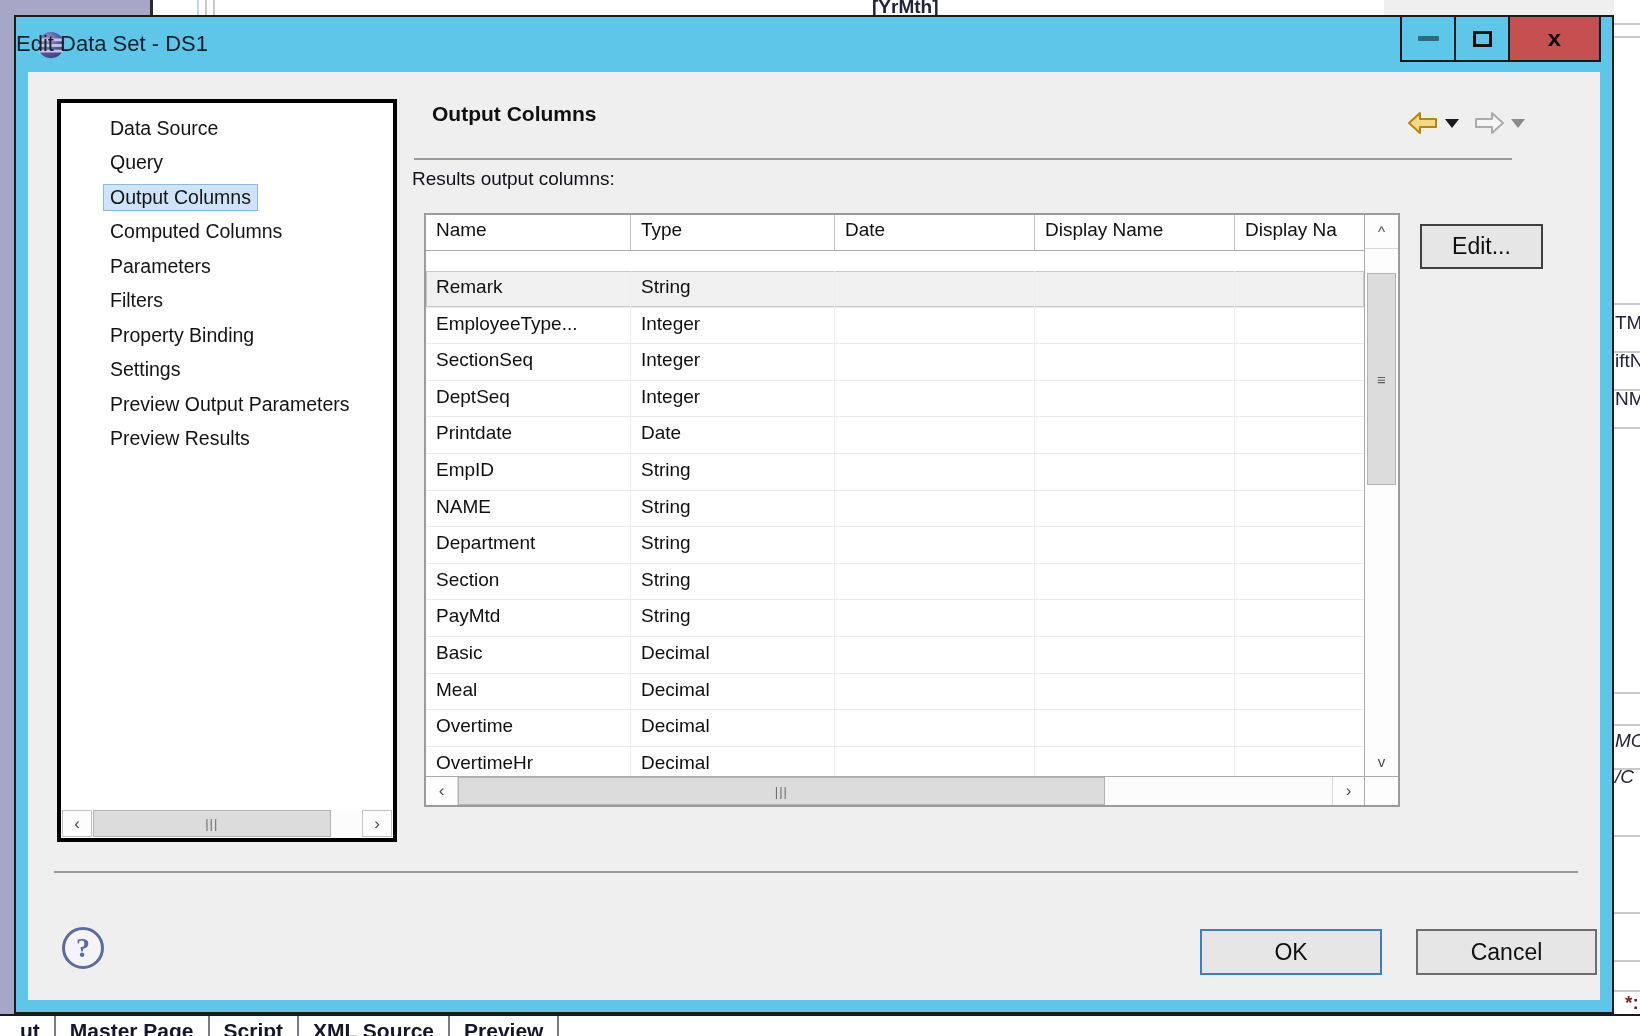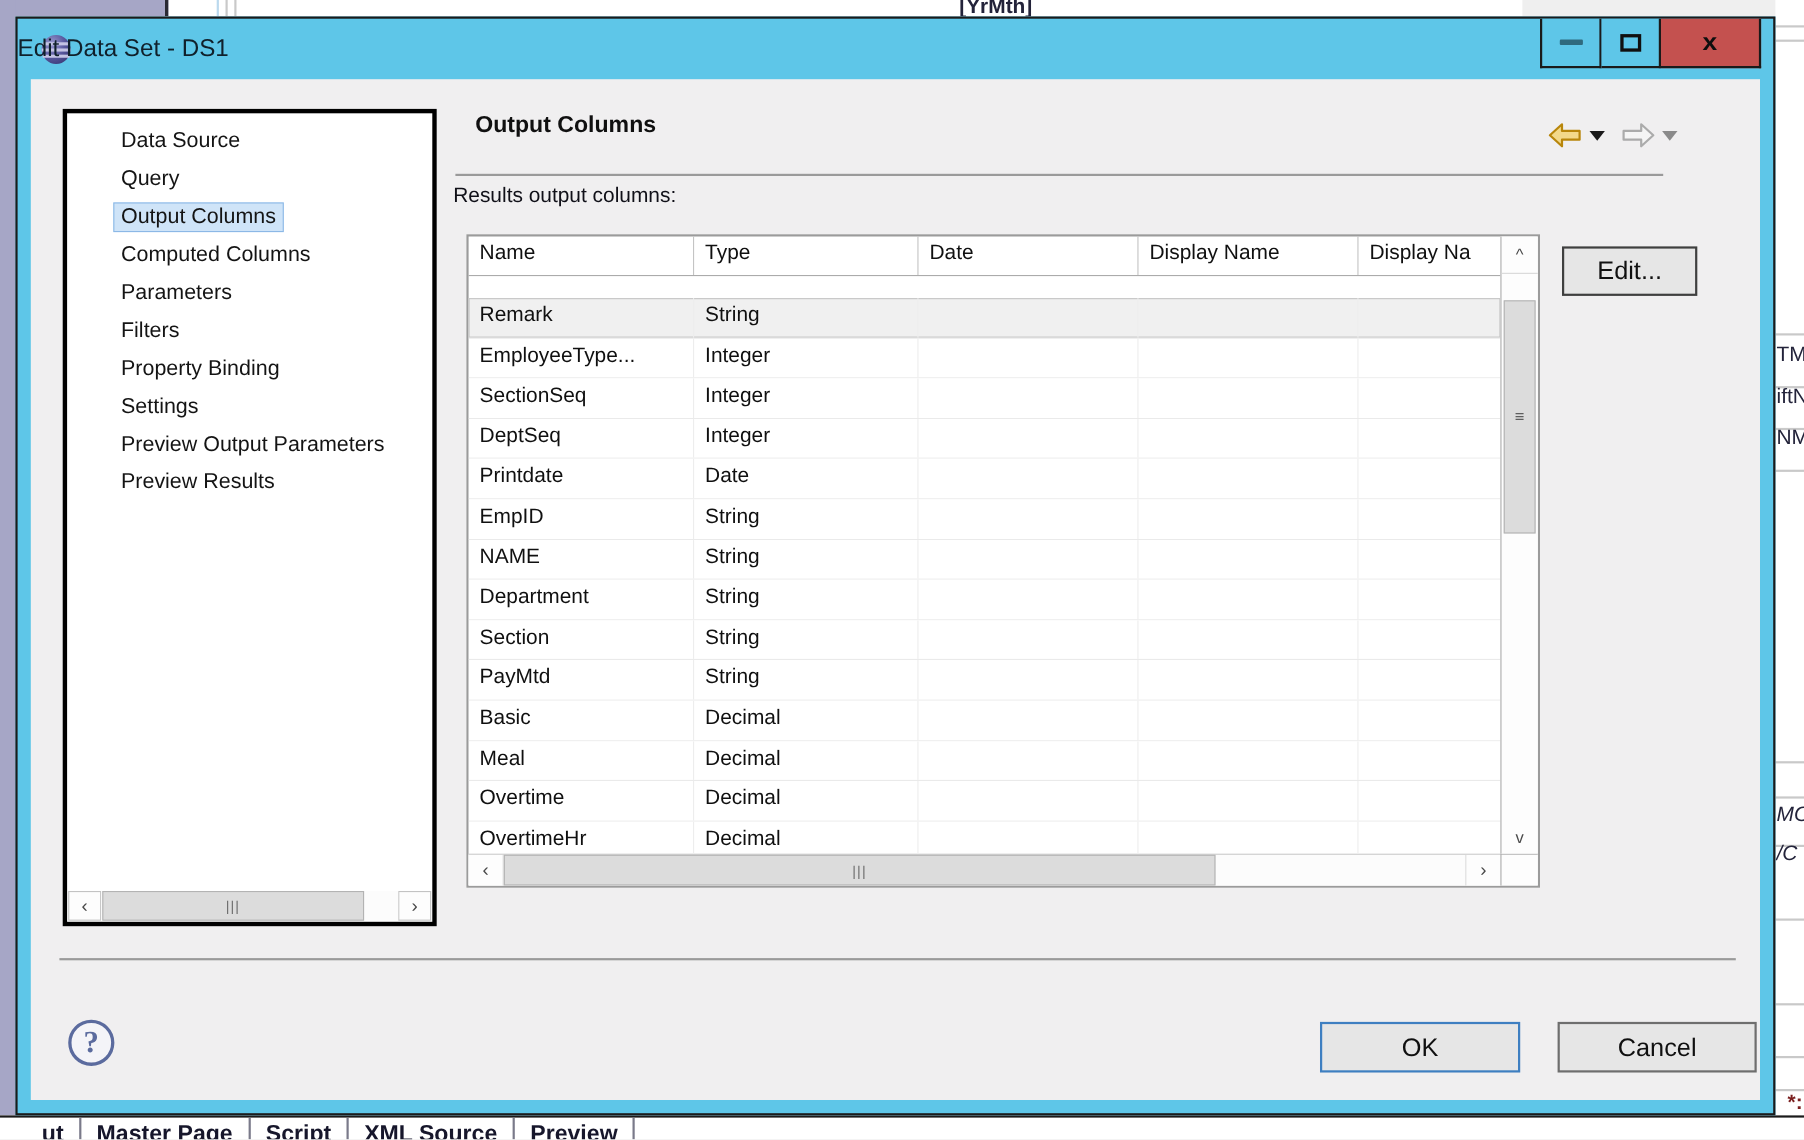--- a/index.html
+++ b/index.html
@@ -25,21 +25,21 @@
   .rline:nth-of-type(13){top:990px}
   .frag { position:absolute; left:1px; font-size:19px; color:#23233A; white-space:nowrap; }
   .frag:nth-of-type(1){top:312px}
   .frag:nth-of-type(2){top:350px}
   .frag:nth-of-type(3){top:388px}
   .frag:nth-of-type(4){top:730px; font-style:italic;}
   .frag:nth-of-type(5){top:766px; font-style:italic;}
   .frag:nth-of-type(6){top:992px; color:#7A1F1F; left:11px; font-weight:bold;}
   .bg-bottom-tabs { position:absolute; left:0; top:1014px; width:1640px; height:22px; background:#FFFFFF; border-top:2px solid #1A1A1A; display:flex; overflow:hidden; }
   .bg-tab { flex:0 0 auto; padding:0 14px; font-size:21px; font-weight:bold; color:#16162B; border-right:2px solid #7A7A8A; line-height:30px; }
-  .bg-tab:first-child { padding-left:10px;margin-left:28px; }
+  .bg-tab:first-child { padding-left:20px; }
 
   
   .dialog { position:absolute; left:14px; top:15px; width:1600px; height:999px; background:#5EC6E8; border:2px solid #1B1B1B; }
   .titlebar { position:absolute; left:0; top:0; width:100%; height:55px; }
   .app-icon { position:absolute; left:20px; top:13px; width:30px; height:30px; }
   .title-text { position:absolute; left:0; right:0; top:14px; font-size:22px; color:#10202B; }
   .win-controls { position:absolute; right:11px; top:0; display:flex; height:45px; }
   .win-btn { border:2px solid #1A1A1A; border-top:none; display:flex; align-items:center; justify-content:center; background:#5EC6E8; }
   .win-btn + .win-btn { border-left:none; }
   .btn-min { width:56px; } .btn-max { width:54px; }

